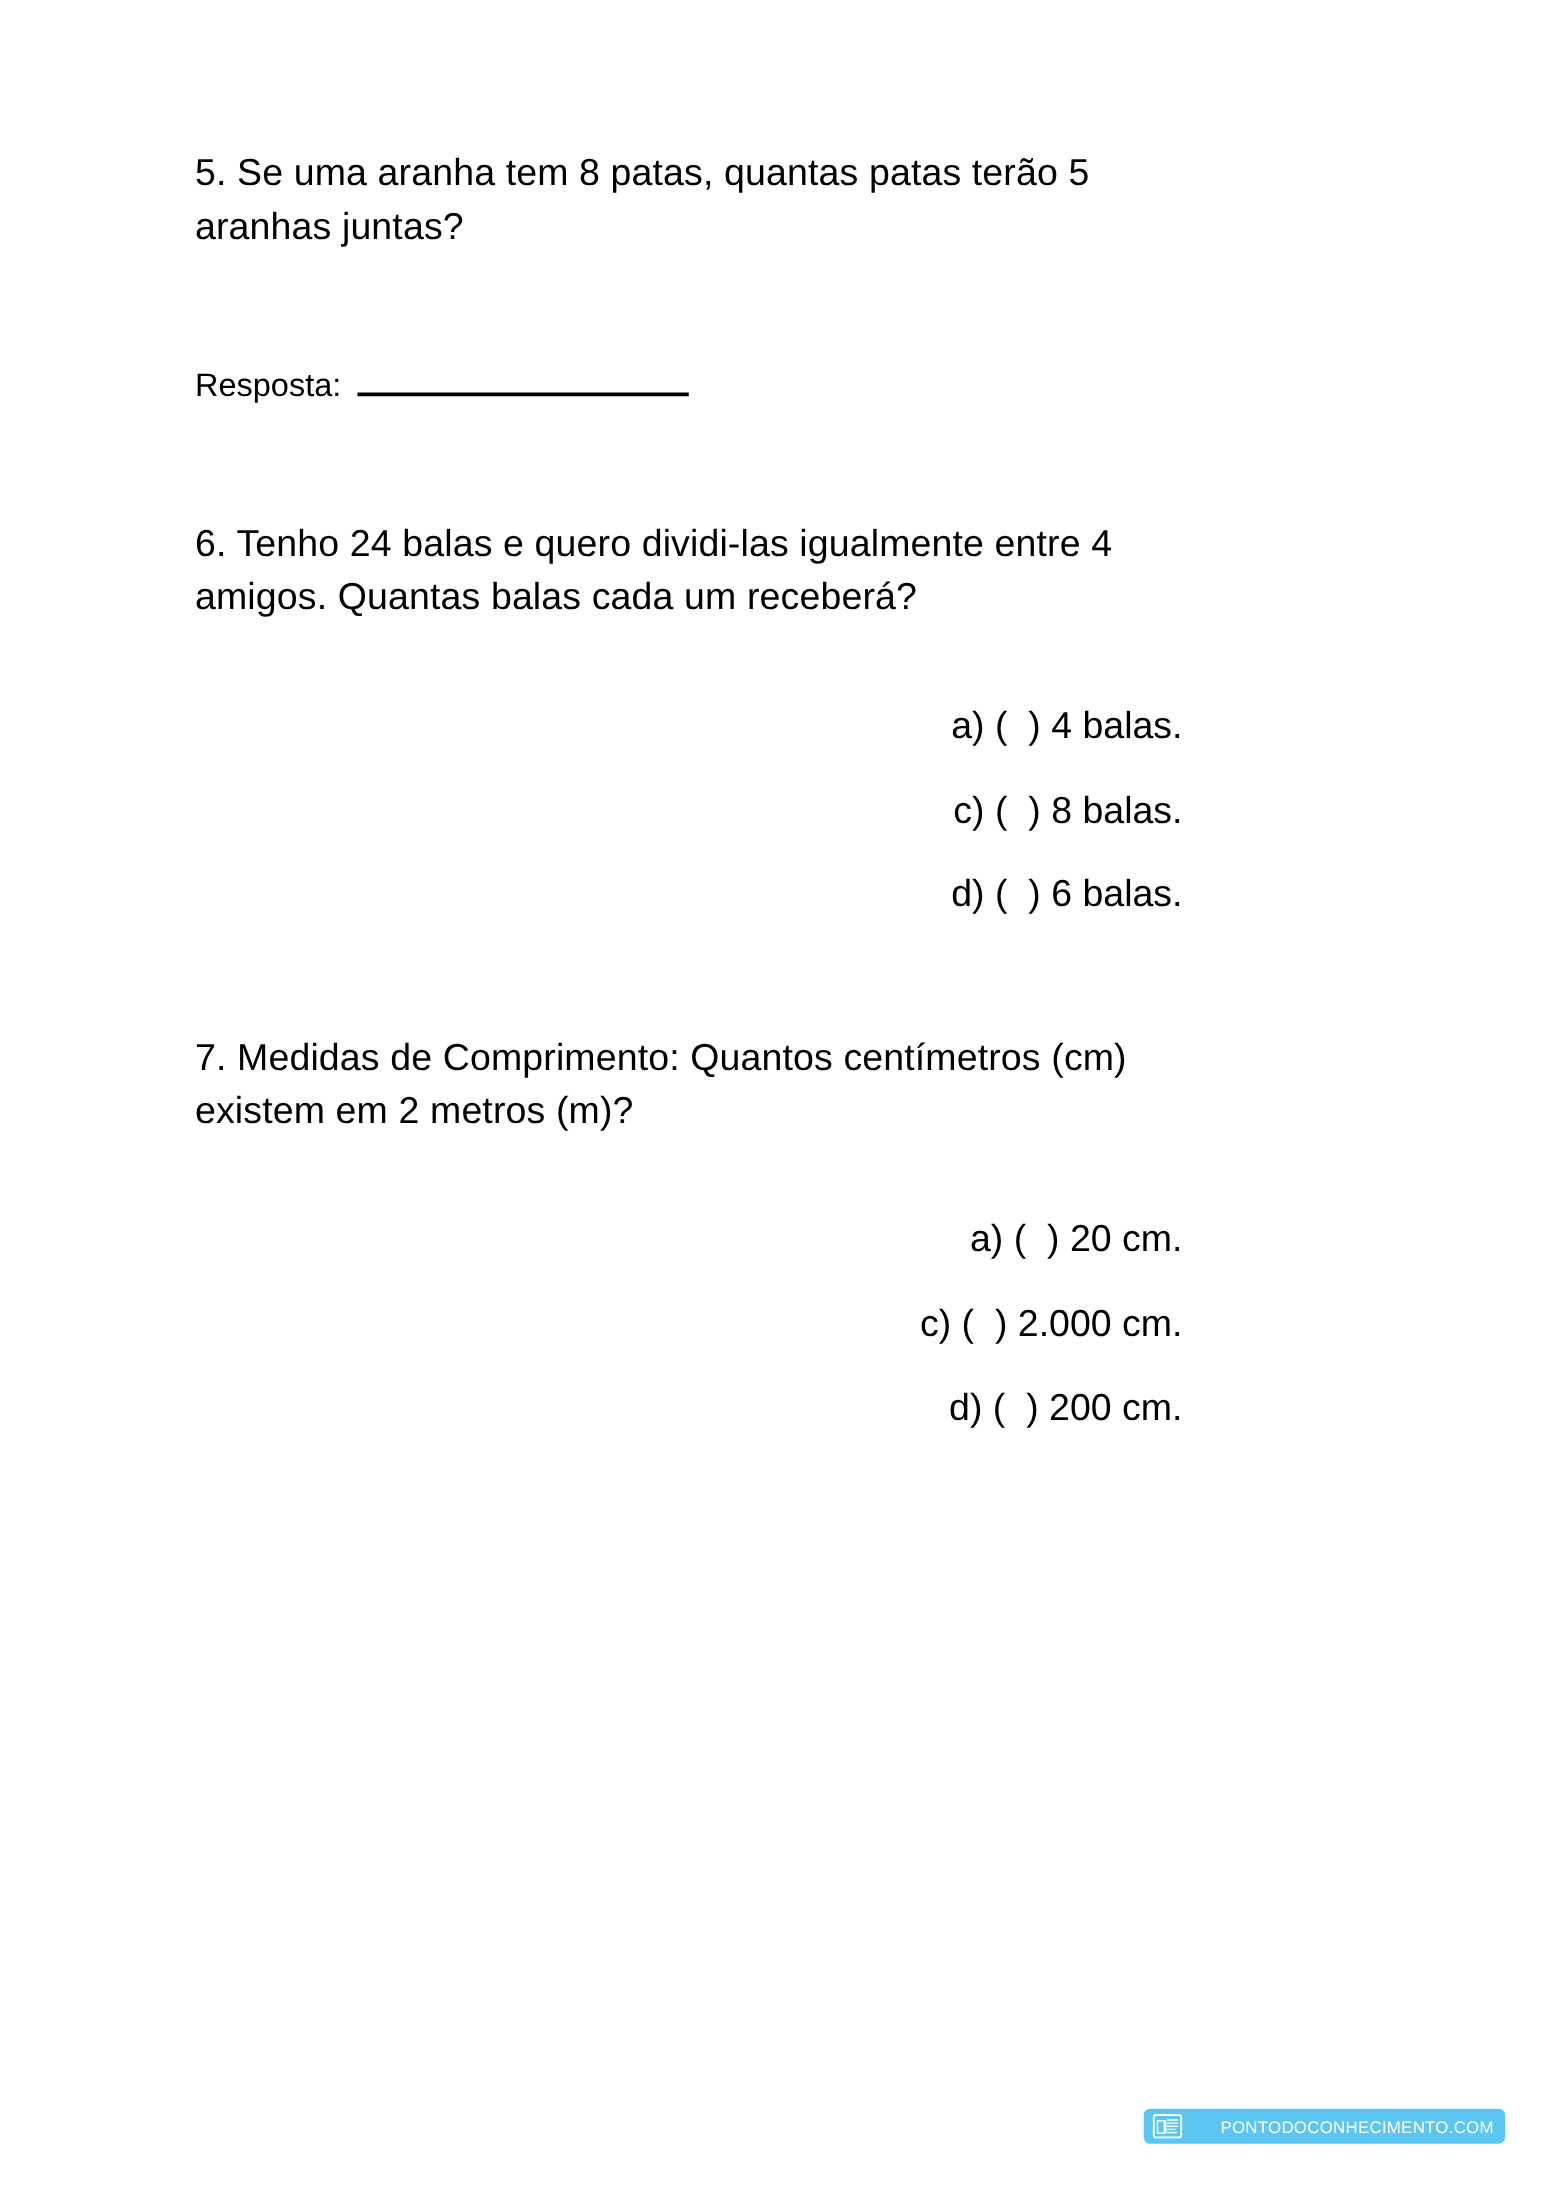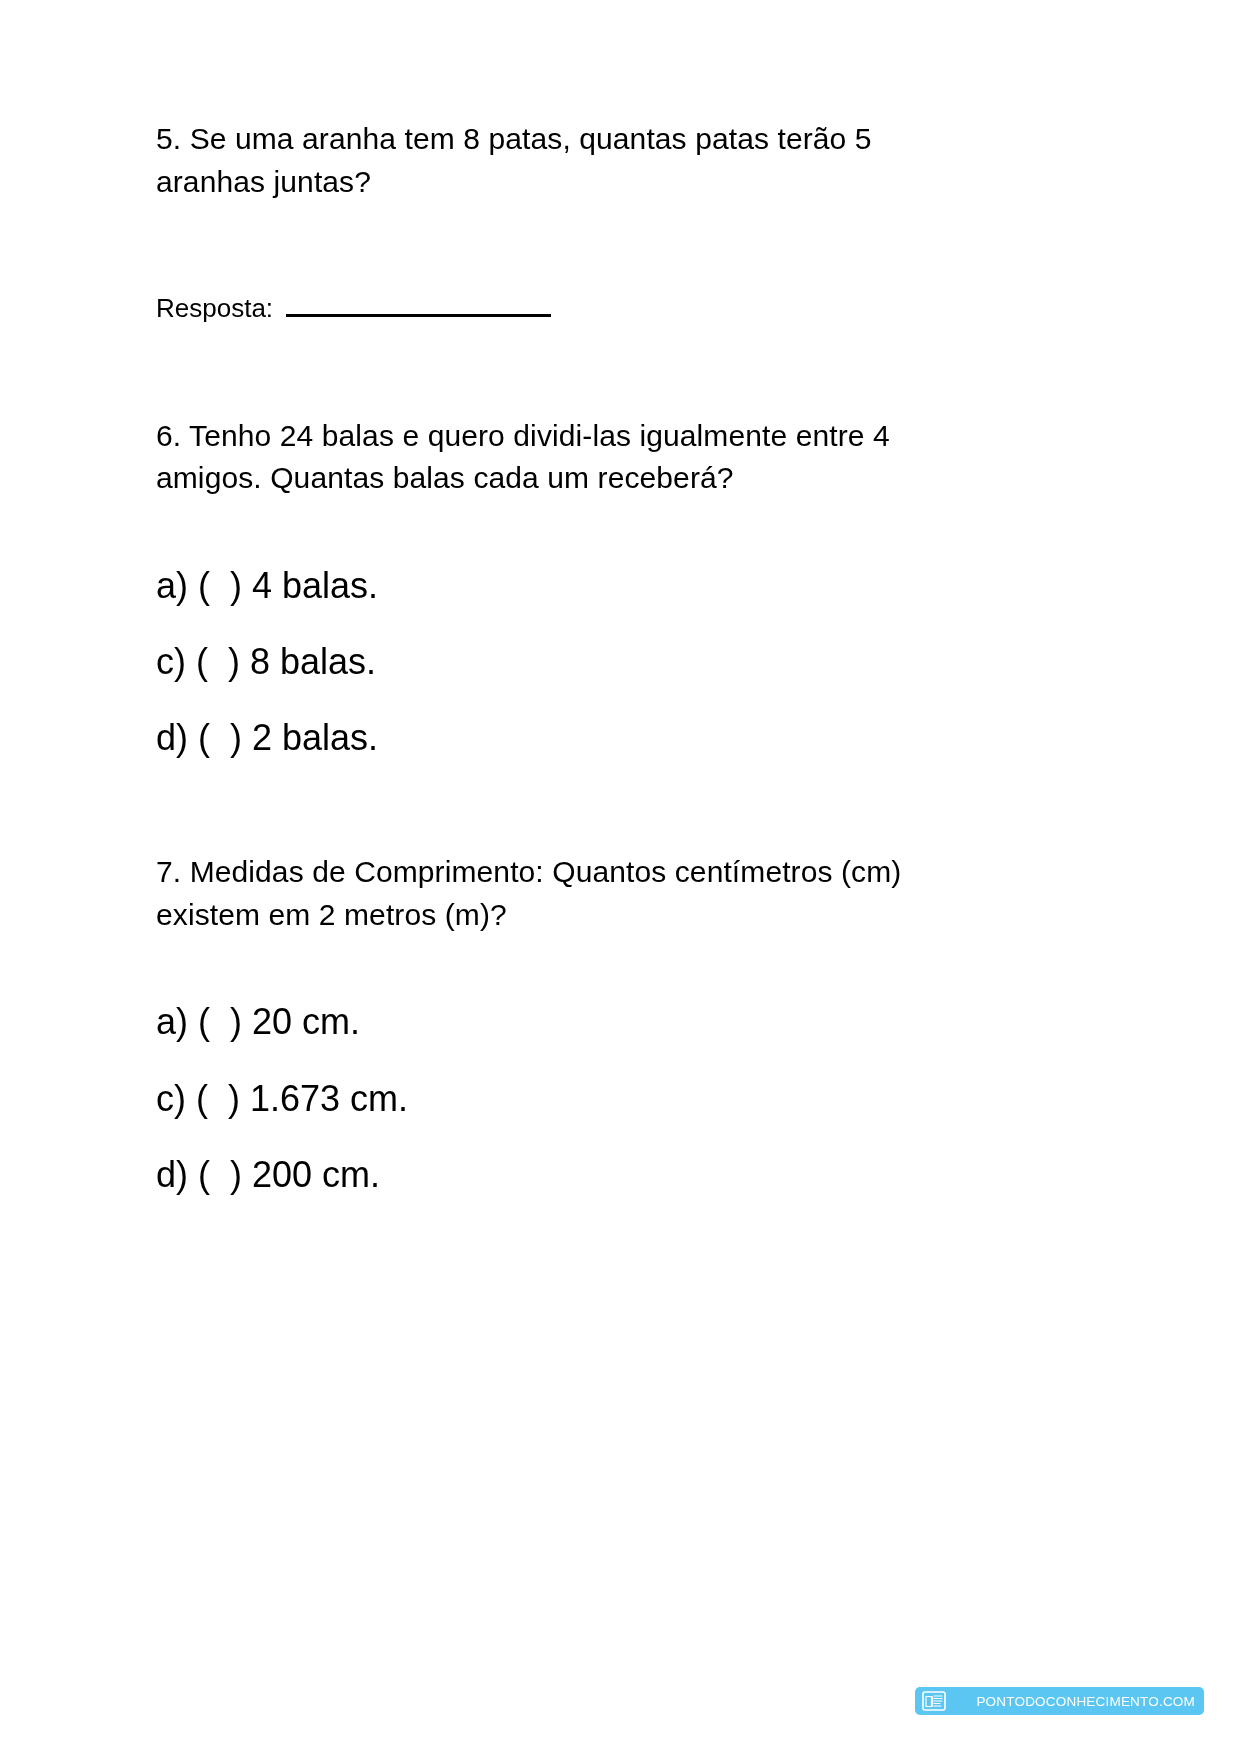--- a/index.html
+++ b/index.html
@@ -61,24 +61,25 @@
     border-bottom: 3.5px solid #000000;
     height: 0.95em;
   }
 
   .options {
     margin: 0;
     padding: 0;
     list-style: none;
   }
   .option {
-    font-size: 36px;
+    font-size: 30px;
     line-height: 1.42;
     margin: 0 0 25px 0;
     white-space: pre;
+    text-align: right;
   }
   .option:last-child { margin-bottom: 0; }
 
   .footer-logo {
     position: absolute;
     right: 37px;
     bottom: 40px;
     display: flex;
     align-items: center;
     background: #5CC6F2;
@@ -124,34 +125,34 @@
     <div class="spacer-q"></div>
 
     <div class="q-block">
       <p class="question">6. Tenho 24 balas e quero dividi-las igualmente entre 4 amigos. Quantas balas cada um receberá?</p>
 
       <div class="spacer-opts"></div>
 
       <ul class="options">
         <li class="option">a) (  ) 4 balas.</li>
         <li class="option">c) (  ) 8 balas.</li>
-        <li class="option">d) (  ) 2 balas.</li>
+        <li class="option">d) (  ) 6 balas.</li>
       </ul>
     </div>
 
     <div class="spacer-q"></div>
 
     <div class="q-block">
       <p class="question">7. Medidas de Comprimento: Quantos centímetros (cm) existem em 2 metros (m)?</p>
 
       <div class="spacer-opts"></div>
 
       <ul class="options">
         <li class="option">a) (  ) 20 cm.</li>
-        <li class="option">c) (  ) 1.673 cm.</li>
+        <li class="option">c) (  ) 2.000 cm.</li>
         <li class="option">d) (  ) 200 cm.</li>
       </ul>
     </div>
 
   </div>
 
   <div class="footer-logo">
     <svg class="mark" viewBox="0 0 24 20" aria-hidden="true">
       <rect x="1" y="1" width="22" height="18" rx="2" ry="2" fill="none" stroke="#ffffff" stroke-width="1.6"></rect>
       <path d="M4 15.5 L9.5 15.5 L9.5 5.5 L4 5.5 Z" fill="none" stroke="#ffffff" stroke-width="1.2"></path>

